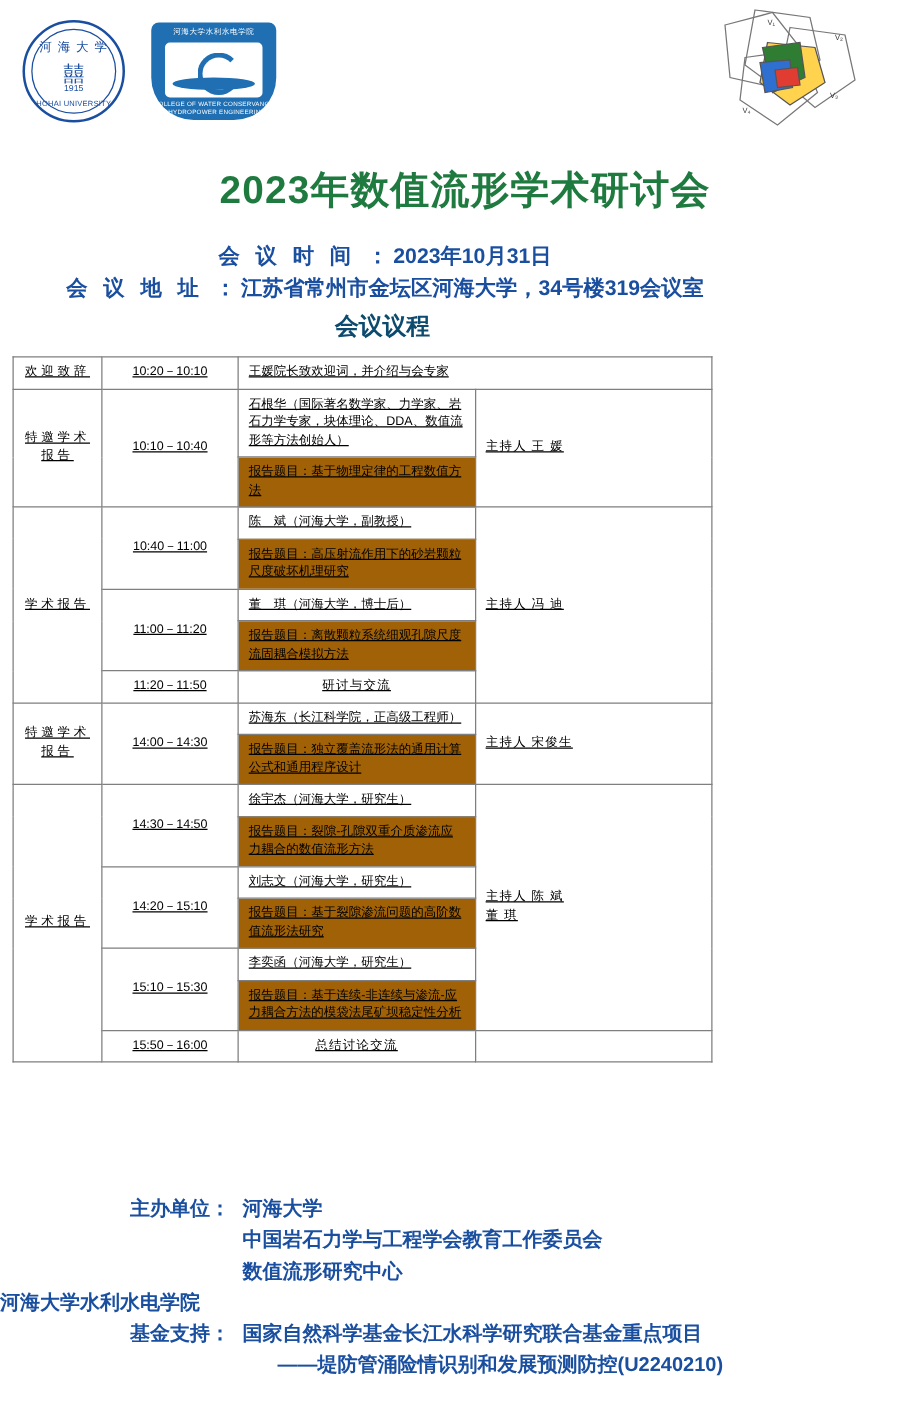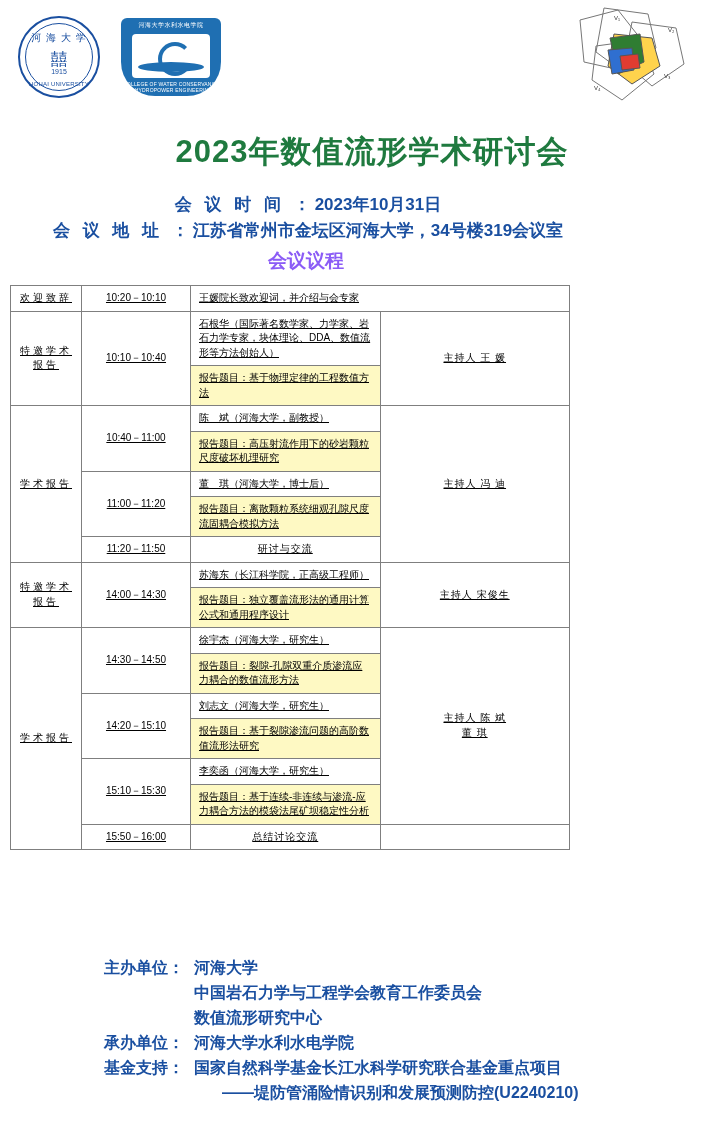--- a/index.html
+++ b/index.html
@@ -180,21 +180,21 @@
     letter-spacing: 4px;
   }
   .agenda-title {
     position: absolute;
     top: 248px;
     left: 0;
     width: 612px;
     text-align: center;
     font-size: 19px;
     font-weight: bold;
-    color: #8b5cf6;
+    color: #0c4a6e;
   }
 
   
   table.agenda {
     position: absolute;
     top: 285px;
     left: 10px;
     width: 560px;
     border-collapse: collapse;
     table-layout: fixed;
@@ -202,22 +202,22 @@
     text-decoration: underline;
   }
   table.agenda td {
     border: 1px solid #7f7f7f;
     padding: 5px 8px;
     vertical-align: middle;
     line-height: 1.45;
   }
   .c-sect { width: 54px; text-align: center; letter-spacing: 3px; }
   .c-time { width: 92px; text-align: center; }
-  .c-host { width: 104px; text-align: center; letter-spacing: 1px; }
-  .shade { background: #fef9c3; }
+  .c-host { width: 104px; letter-spacing: 1px; }
+  .shade { background: #a16207; }
   .center { text-align: center; letter-spacing: 1px; }
 
   
   .footer {
     position: absolute;
     top: 955px;
     left: 0;
     width: 596px;
     color: #1a4fa0;
     font-size: 16px;
@@ -374,21 +374,20 @@
 <div class="footer">
   <div class="f-row">
     <div class="f-label">主办单位：</div>
     <div class="f-value">
       <span class="sub">河海大学</span>
       <span class="sub">中国岩石力学与工程学会教育工作委员会</span>
       <span class="sub">数值流形研究中心</span>
     </div>
   </div>
   <div class="f-row">
-    <div class="f-label">承办单位：</div>
     <div class="f-value">河海大学水利水电学院</div>
   </div>
   <div class="f-row">
     <div class="f-label">基金支持：</div>
     <div class="f-value">
       <span class="sub">国家自然科学基金长江水科学研究联合基金重点项目</span>
       <span class="sub f-indent">——堤防管涌险情识别和发展预测防控(U2240210)</span>
     </div>
   </div>
 </div>

